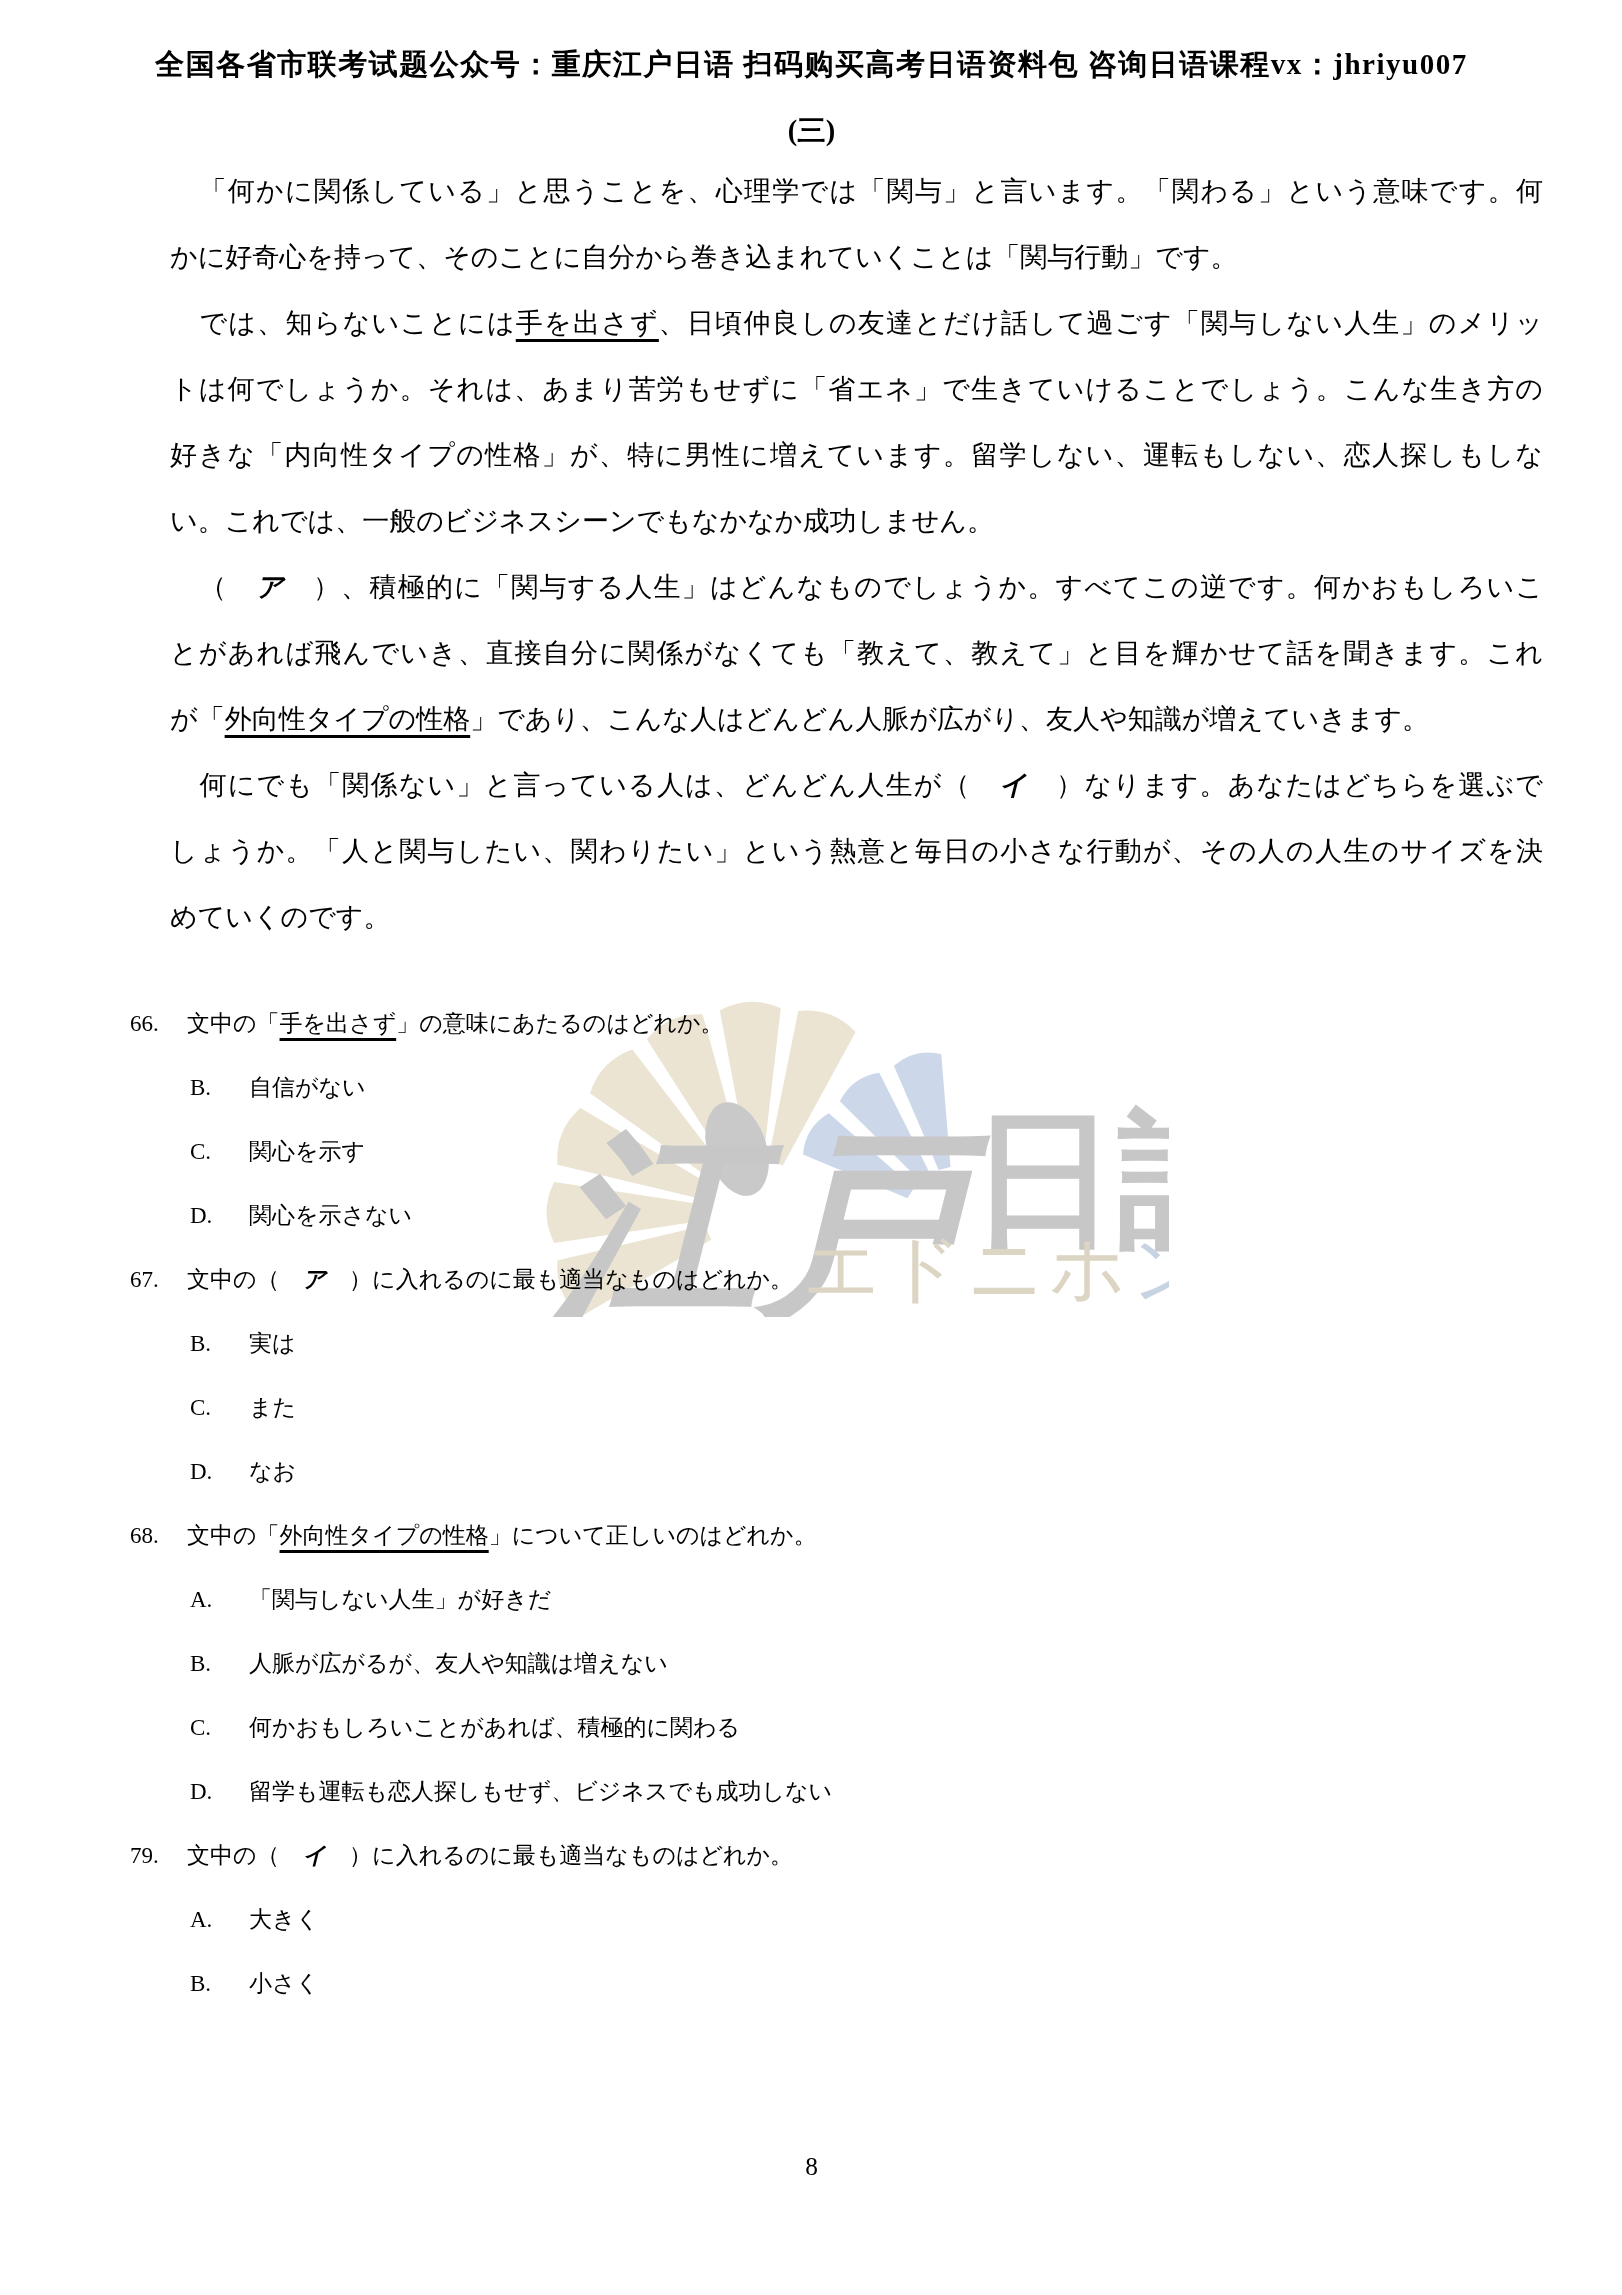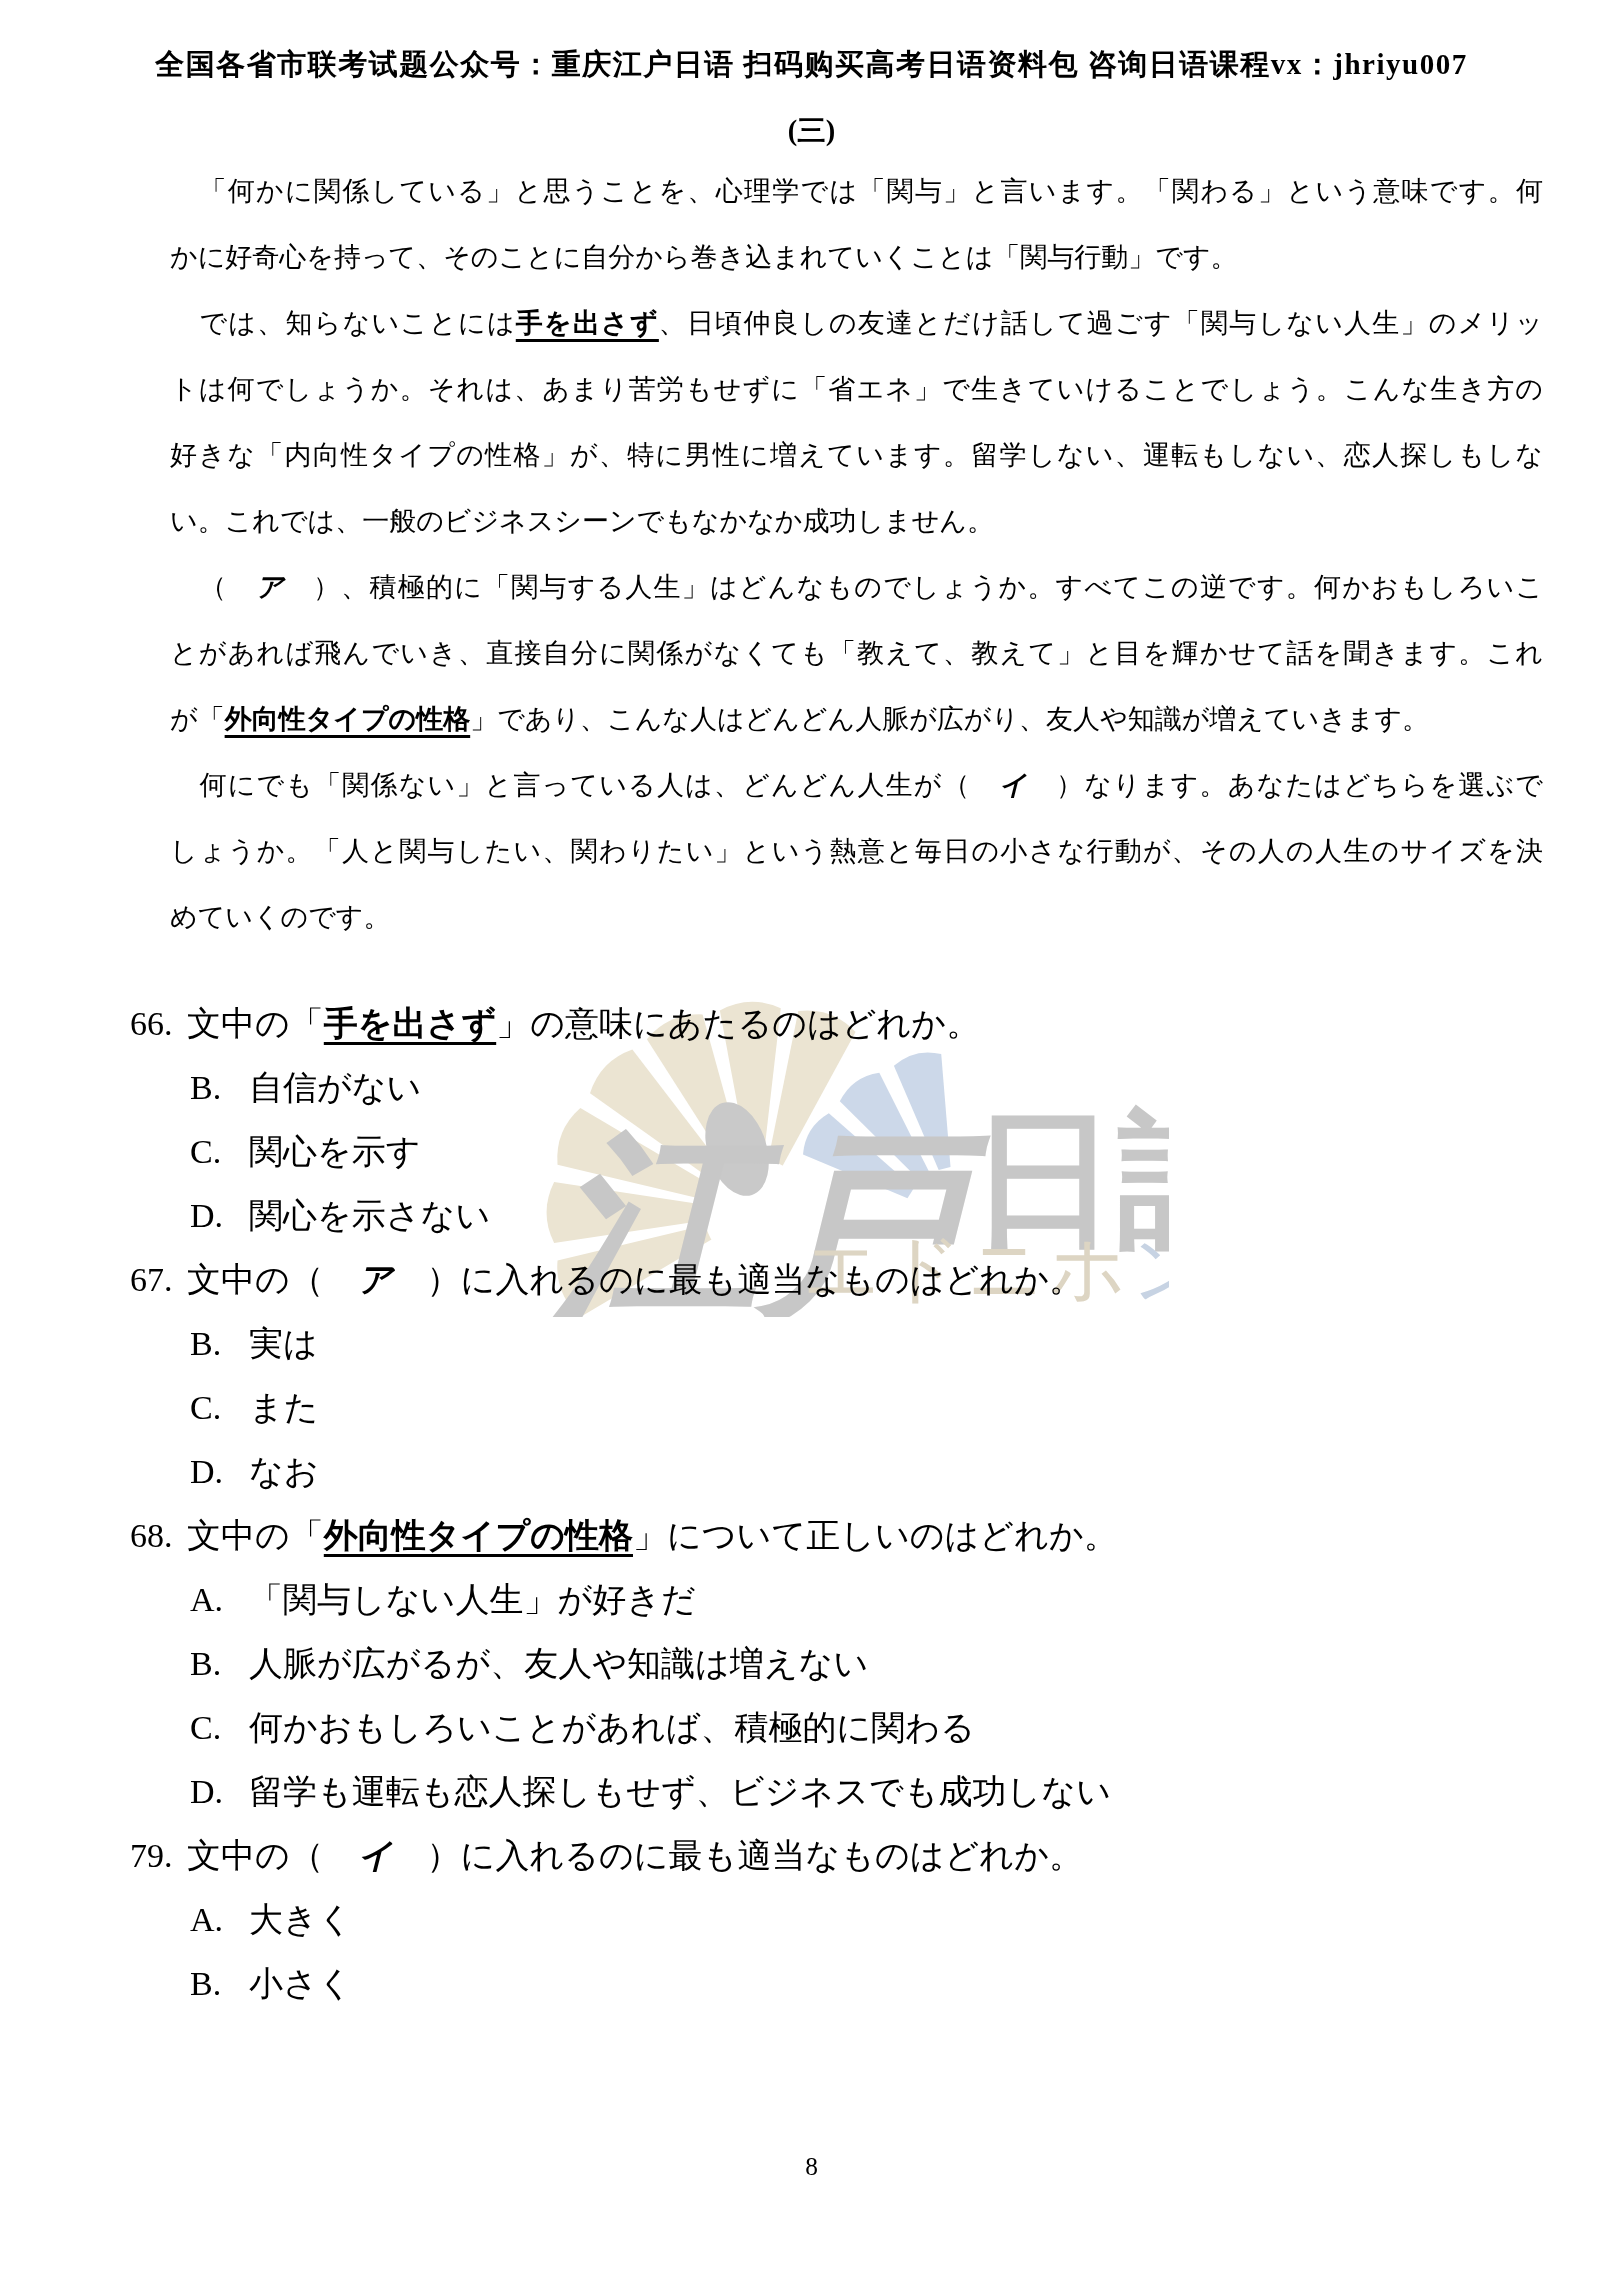--- a/index.html
+++ b/index.html
@@ -55,33 +55,33 @@
   .passage .line {
     height: 66px;
     line-height: 66px;
   }
   .passage .line.indent { text-indent: 29.5px; }
   .passage .line.full {
     text-align: justify;
     text-align-last: justify;
   }
   .bu {
-    font-weight: 700;
+    font-weight: 400;
     text-decoration: underline;
     text-decoration-thickness: 2.5px;
     text-underline-offset: 7.1px;
     text-decoration-skip-ink: none;
   }
   .b { font-weight: 700; font-style: italic; }
   .questions {
     position: absolute;
     top: 992px;
     left: 0;
     width: 1580px;
-    font-size: 34px;
+    font-size: 23px;
     z-index: 1;
   }
   .qline {
     height: 64px;
     line-height: 64px;
     padding-left: 130px;
   }
   .qline .qnum { display: inline-block; width: 57px; }
   .oline {
     height: 64px;

